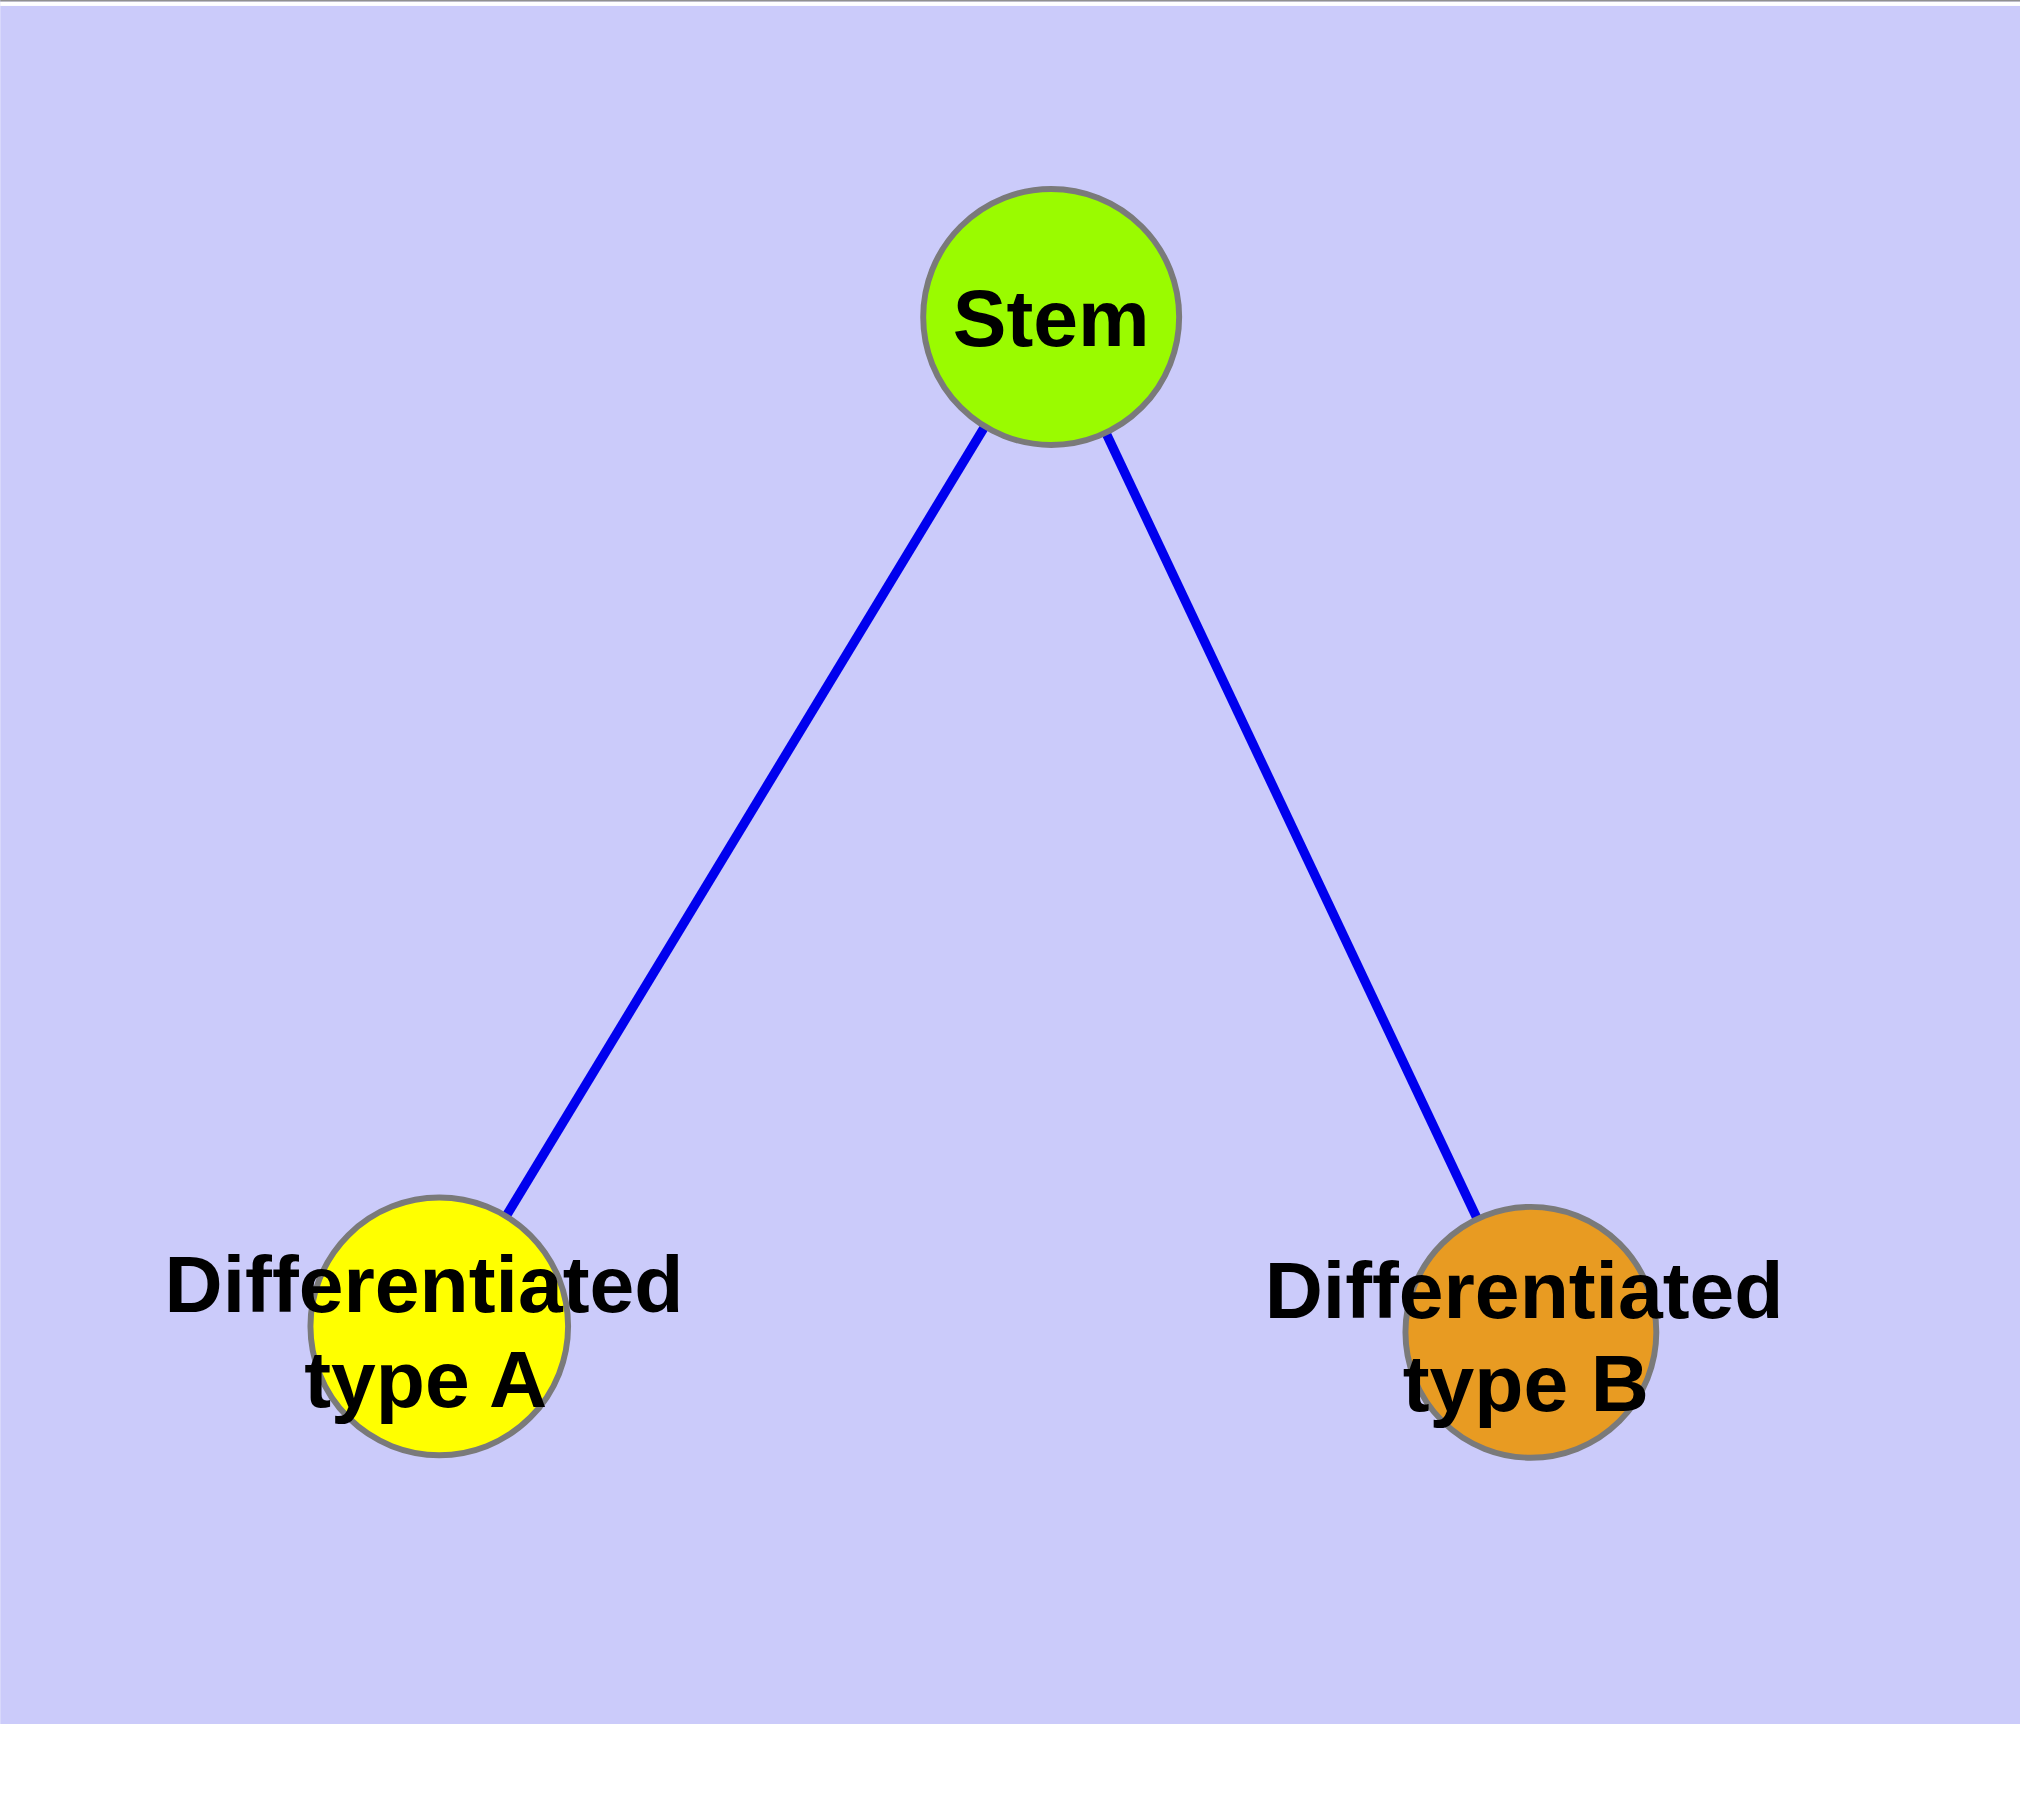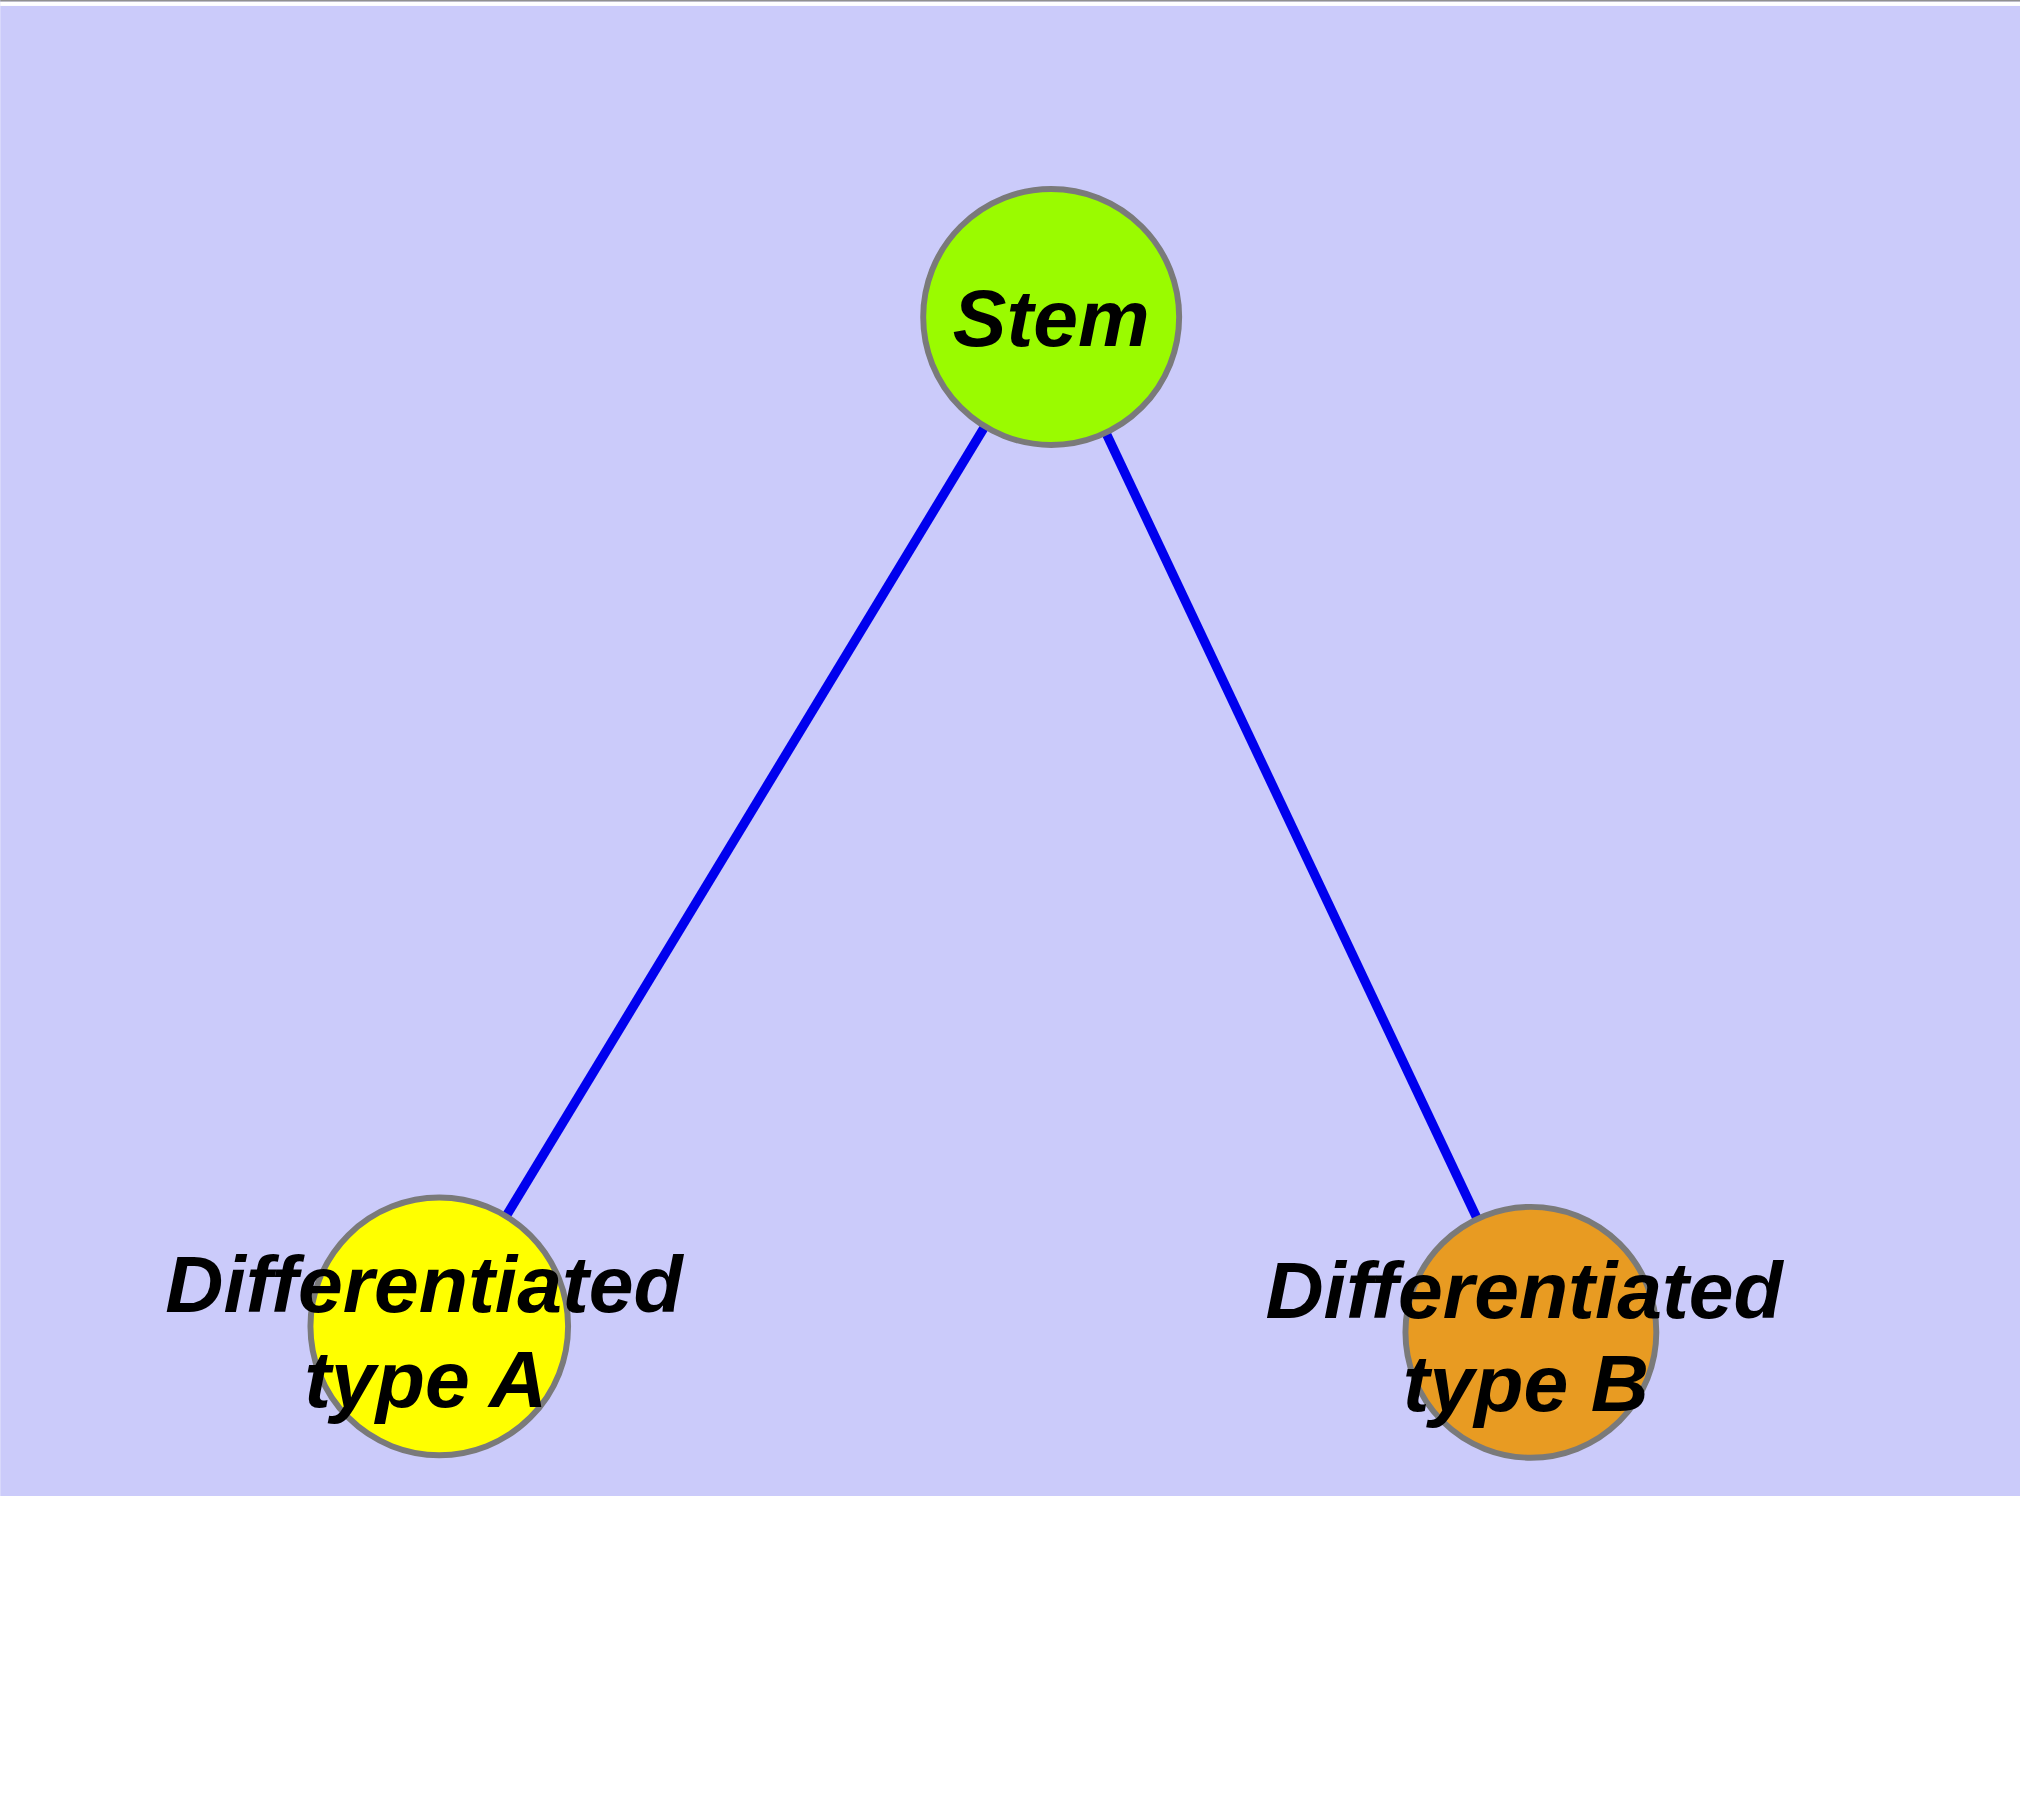--- a/index.html
+++ b/index.html
@@ -2,23 +2,22 @@
 <html style="font-size:13.6px"><head>
 <meta charset="utf-8">
 <style>
   html, body {
     margin: 0;
     padding: 0;
     background: #ffffff;
   }
   .diagram-wrap {
     width: 2021px;
-    height: 1496px;
+    height: 1724px;
     position: relative;
-    font-style: italic;
   }
   svg {
     display: block;
     width: 2021px;
     height: 1812px;
   }
   .edge {
     stroke-width: 11;
     fill: none;
   }

